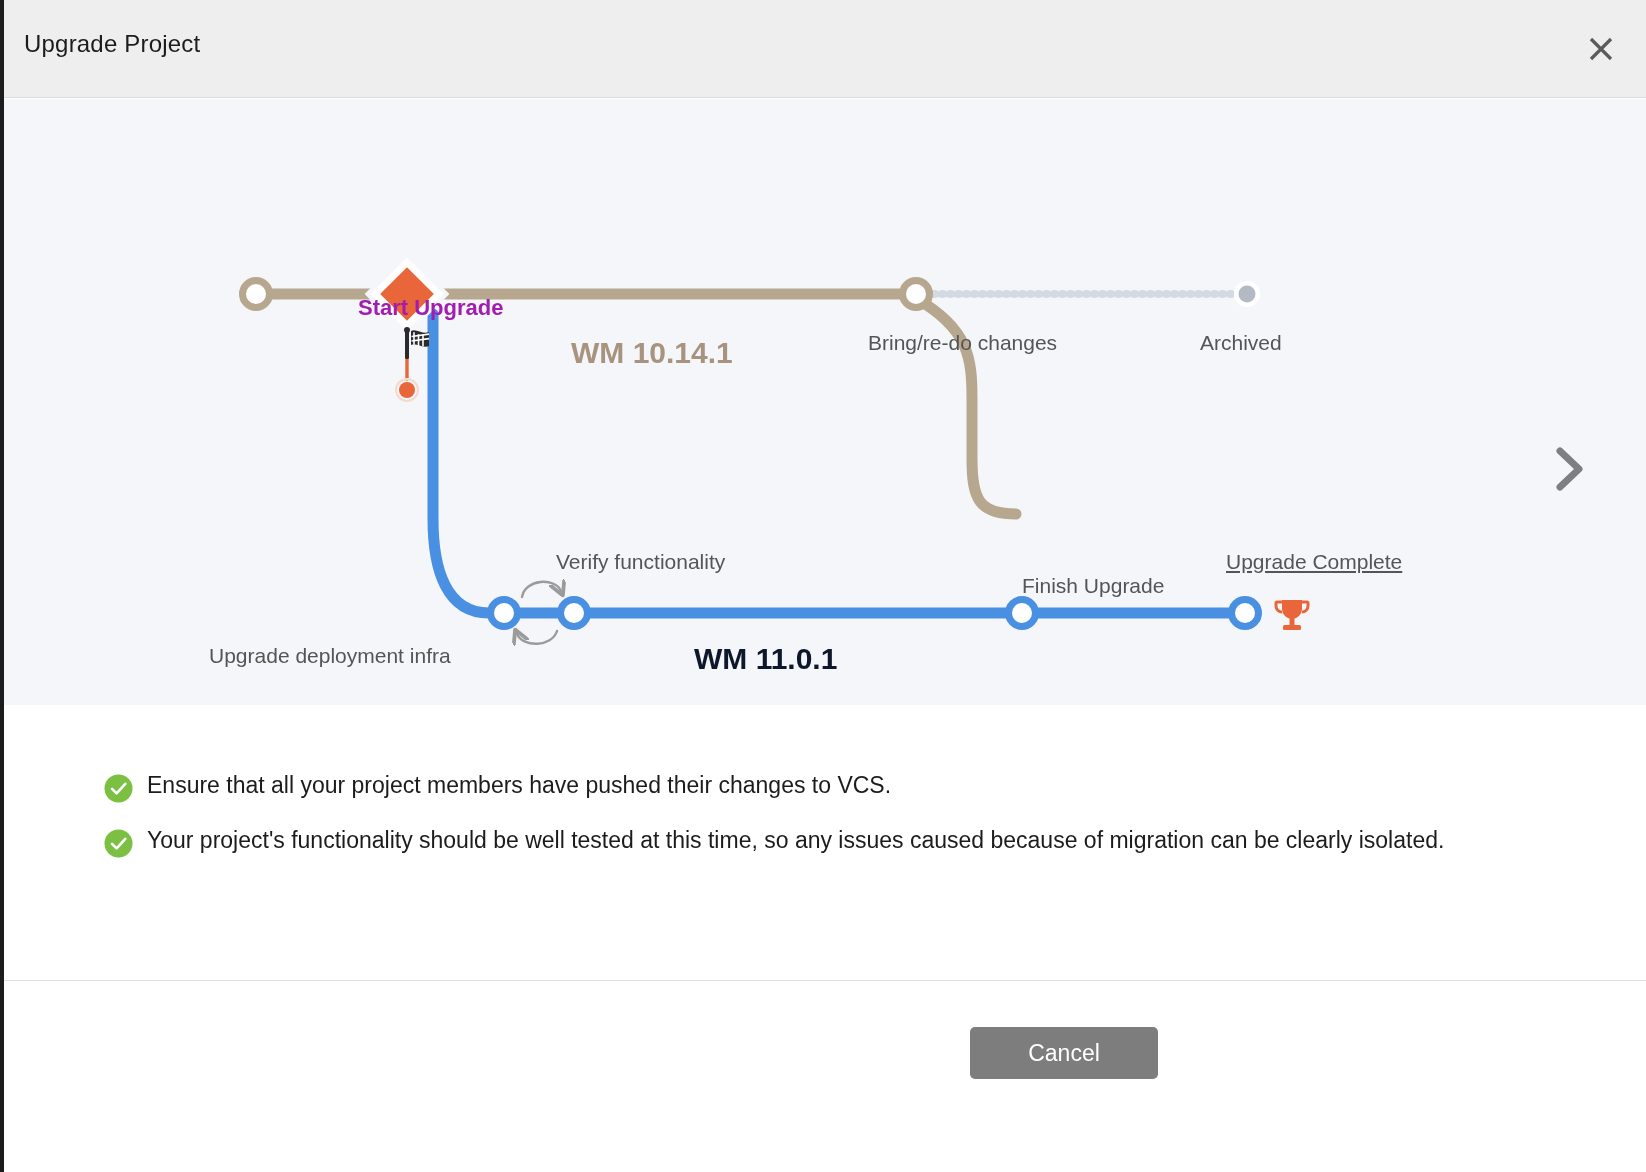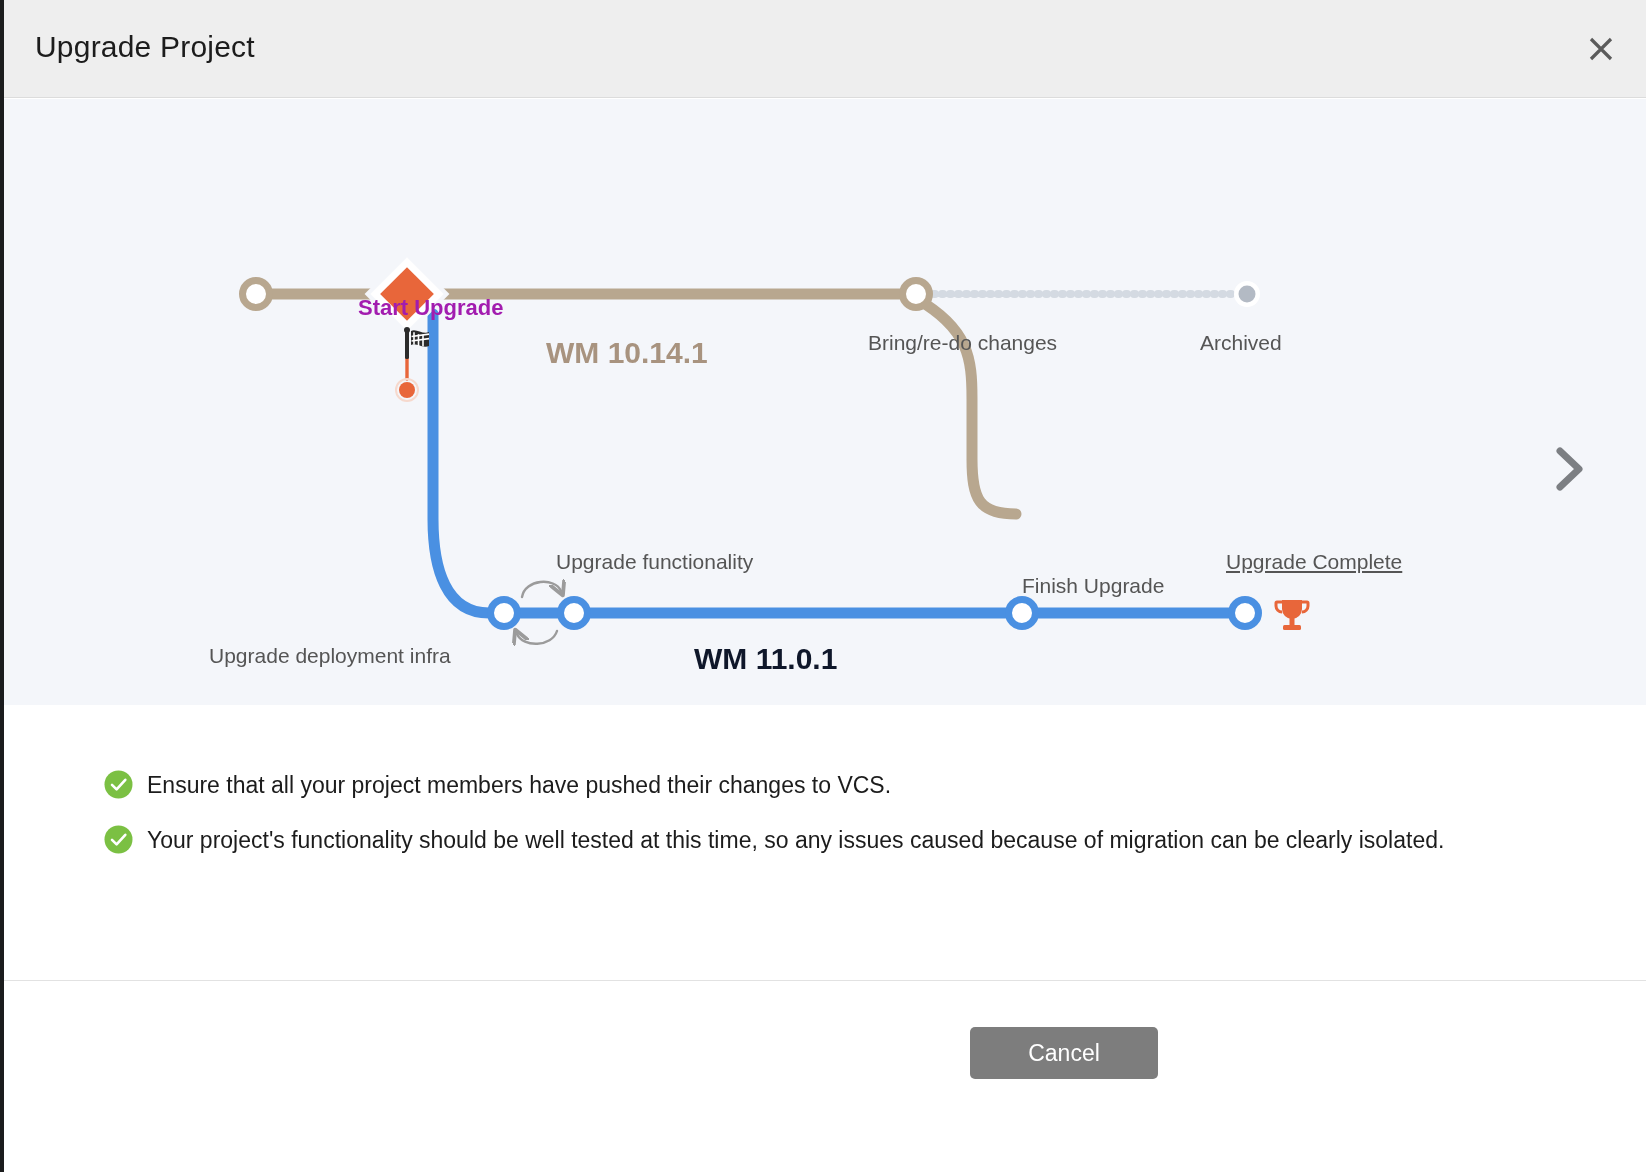--- a/index.html
+++ b/index.html
@@ -17,22 +17,22 @@
   }
 
   
   #header {
     position: absolute; left: 0; top: 0;
     width: 1642px; height: 98px;
     background: #eeeeee;
     border-bottom: 1px solid #dcdcdc;
   }
   #dialog-title {
-    position: absolute; left: 31px; top: 30px;
-    font-size: 30px; color: #1c1c1c; font-weight: 400;
+    position: absolute; left: 20px; top: 30px;
+    font-size: 24px; color: #1c1c1c; font-weight: 400;
     letter-spacing: .2px;
   }
   #close-btn {
     position: absolute; right: 22px; top: 26px;
     width: 46px; height: 46px;
     display: flex; align-items: center; justify-content: center;
     cursor: pointer;
   }
   #close-btn svg { display:block; }
 
@@ -79,21 +79,21 @@
   
   #checklist {
     position: absolute; left: 0; top: 705px;
     width: 1642px; height: 276px;
     background: #ffffff;
     border-bottom: 1px solid #e2e2e2;
   }
   .check-row {
     position: absolute;
     display: flex;
-    align-items: flex-start;
+    align-items: flex-end;
     gap: 14px;
   }
   .check-row:nth-of-type(1) { left: 100px; top: 62px; width: 1300px; }
   .check-row:nth-of-type(2) { left: 100px; top: 117px; width: 1360px; }
   .check-icon {
     flex: 0 0 auto;
     width: 29px; height: 29px;
     margin-top: 3px;
   }
   .check-text {
@@ -167,27 +167,27 @@
       <path d="M553,532 C 548,548 519,549 513,535" stroke="#9b9b9b" stroke-width="2.4" fill="none" stroke-linecap="round" marker-end="url(#arrhead)"></path>
 
       <circle cx="500" cy="514" r="13.5" fill="#ffffff" stroke="#4a90e2" stroke-width="7"></circle>
       <circle cx="570" cy="514" r="13.5" fill="#ffffff" stroke="#4a90e2" stroke-width="7"></circle>
       <circle cx="1018" cy="514" r="13.5" fill="#ffffff" stroke="#4a90e2" stroke-width="7"></circle>
       <circle cx="1241" cy="514" r="13.5" fill="#ffffff" stroke="#4a90e2" stroke-width="7"></circle>
     </svg>
 
     <div class="dlabel start" style="left:354px; top:196px;">Start Upgrade</div>
 
-    <div class="vtag old" style="left:542px; top:237px;text-align:right;">WM 10.14.1</div>
+    <div class="vtag old" style="left:567px; top:237px;text-align:right;">WM 10.14.1</div>
 
     <div class="dlabel" style="left:864px; top:232px;">Bring/re-do changes</div>
 
     <div class="dlabel" style="left:1196px; top:232px;">Archived</div>
 
-    <div class="dlabel" style="left:552px; top:451px;">Upgrade functionality</div>
+    <div class="dlabel" style="left:552px; top:451px;">Verify functionality</div>
 
     <div class="dlabel" style="left:205px; top:545px;">Upgrade deployment infra</div>
 
     <div class="dlabel" style="left:1018px; top:451px;margin-top:24px;">Finish Upgrade</div>
 
     <div class="dlabel" style="left:1222px; top:451px;text-decoration:underline;">Upgrade Complete</div>
 
     <div class="vtag new" style="left:690px; top:543px;">WM 11.0.1</div>
 
     <div id="flag-icon">

